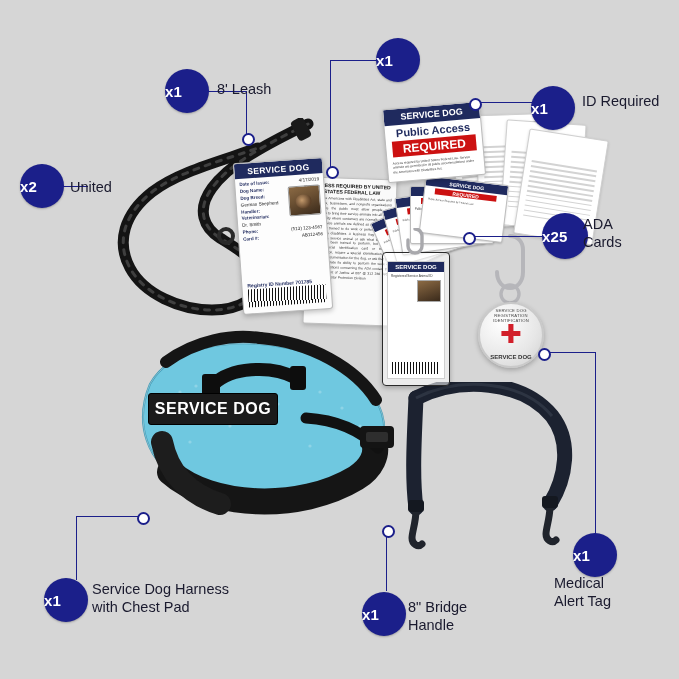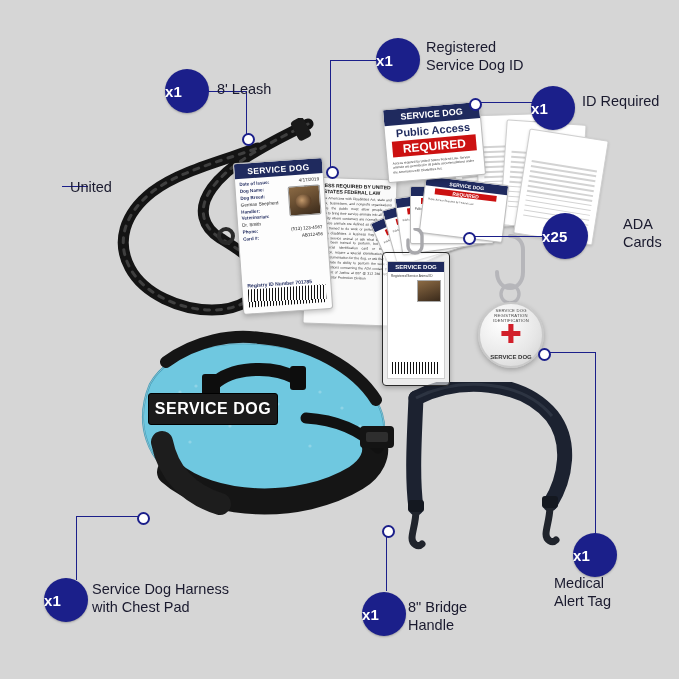--- a/index.html
+++ b/index.html
@@ -445,37 +445,38 @@
 
   <div class="line h" style="left:542px;top:352px;width:54px;"></div>
   <div class="line v" style="left:595px;top:352px;height:182px;"></div>
   <div class="dot" style="left:538px;top:348px;"></div>
 
   <div class="badge sm" style="left:165px;top:69px;">
     <span>x1</span>
   </div>
   <div class="calloutlabel" style="left:217px;top:80px;">8' Leash</div>
 
+  <div class="badge sm" style="left:20px;top:164px;">
+    <span>x2</span>
+  </div>
   <div class="calloutlabel" style="left:70px;top:178px;">United</div>
 
   <div class="badge sm" style="left:376px;top:38px;">
     <span>x1</span>
   </div>
-  <div class="calloutlabel" style="left:426px;top:38px;">Registered
-Service Dog ID</div>
 
   <div class="badge sm" style="left:531px;top:86px;">
     <span>x1</span>
   </div>
   <div class="calloutlabel" style="left:582px;top:92px;">ID Required</div>
 
   <div class="badge md" style="left:542px;top:213px;">
     <span>x25</span>
   </div>
-  <div class="calloutlabel" style="left:623px;top:215px;">ADA
+  <div class="calloutlabel" style="left:583px;top:215px;">ADA
 Cards</div>
 
   <div class="badge sm" style="left:44px;top:578px;">
     <span>x1</span>
   </div>
   <div class="calloutlabel" style="left:92px;top:580px;">Service Dog Harness
 with Chest Pad</div>
 
   <div class="badge sm" style="left:362px;top:592px;">
     <span>x1</span>

